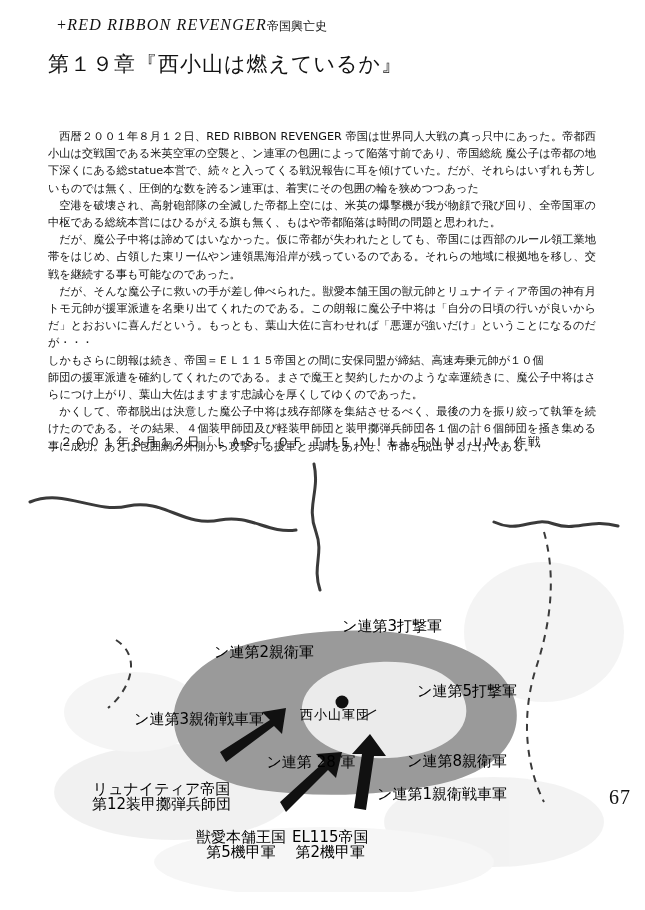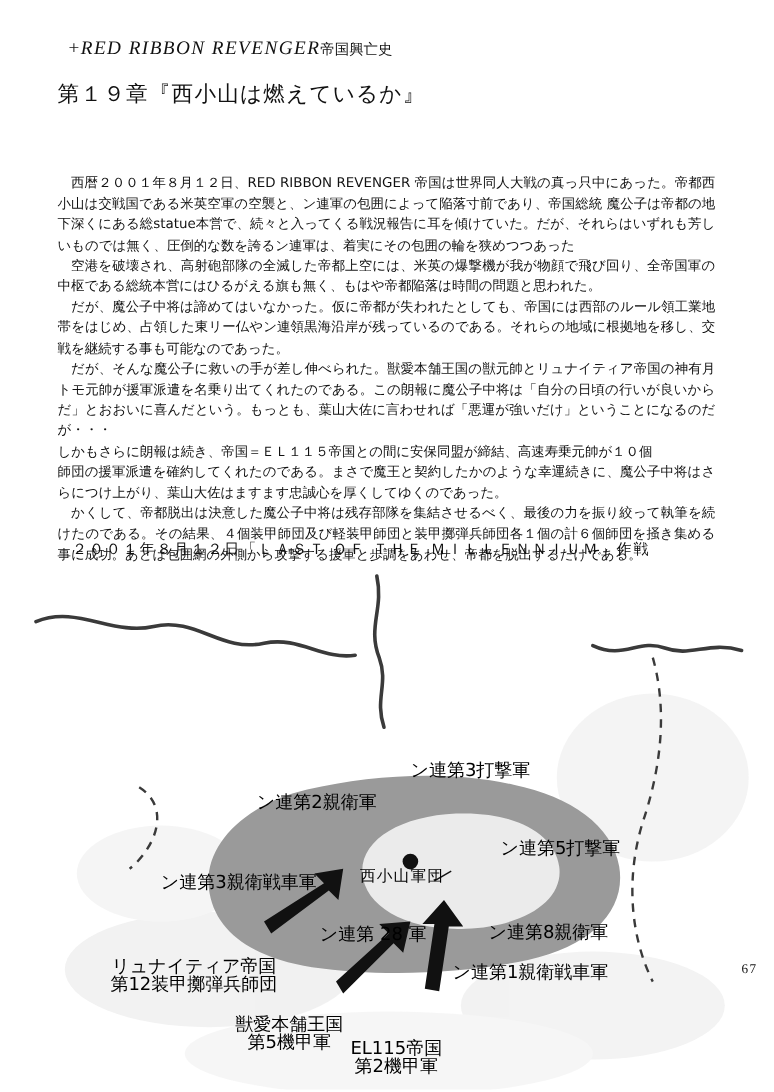--- a/index.html
+++ b/index.html
@@ -11,21 +11,21 @@
     width: 645px;
     height: 910px;
     position: relative;
     overflow: hidden;
     font-family: "Liberation Serif", "DejaVu Serif", serif;
     color: #111111;
   }
 
   .page {
     position: absolute;
-    left: 0; top: 16px;
+    left: 0; top: 0;
     width: 645px;
     height: 652px;
   }
 
   
   .header-line {
     position: absolute;
     left: 56px;
     top: 16px;
     width: 540px;
@@ -48,21 +48,21 @@
     font-family: "DejaVu Sans", sans-serif;
     font-size: 12px;
     letter-spacing: 0px;
   }
 
   .chapter-title {
     position: absolute;
     left: 48px;
     top: 50px;
     font-family: "DejaVu Sans", sans-serif;
-    font-size: 18px;
+    font-size: 21px;
     letter-spacing: 1px;
     font-weight: normal;
   }
 
   
   .body-text {
     position: absolute;
     left: 48px;
     top: 100px;
     width: 548px;
@@ -109,21 +109,21 @@
   .map-label.big {
     font-size: 13px;
     letter-spacing: 1px;
   }
 
   .page-number {
     position: absolute;
     right: 14px;
     top: 786px;
     font-family: "Liberation Serif", serif;
-    font-size: 11px;
+    font-size: 20px;
     letter-spacing: 1px;
   }
 </style>
 </head>
 <body>
 
 <div class="page">
 
   <div class="header-line">
     <span class="plus">+</span><span class="series">RED  RIBBON  REVENGER</span><span class="subtitle-jp">帝国興亡史</span>
@@ -195,21 +195,21 @@
     <div class="map-label" style="left:418px; top:325px; transform:translate(-50%,0);">ン連第1親衛戦車軍</div>
 
     <div class="map-label" style="left:68px; top:320px;">
       <div>リュナイティア帝国</div>
       <div>第12装甲擲弾兵師団</div>
     </div>
     <div class="map-label" style="left:172px; top:368px;">
       <div>獣愛本舗王国</div>
       <div>第5機甲軍</div>
     </div>
-    <div class="map-label" style="left:268px; top:368px;margin-top:20px;">
+    <div class="map-label" style="left:268px; top:368px;">
       <div>EL115帝国</div>
       <div>第2機甲軍</div>
     </div>
   </div>
 
   <div class="page-number">67</div>
 
 </div>
 
 </body></html>

